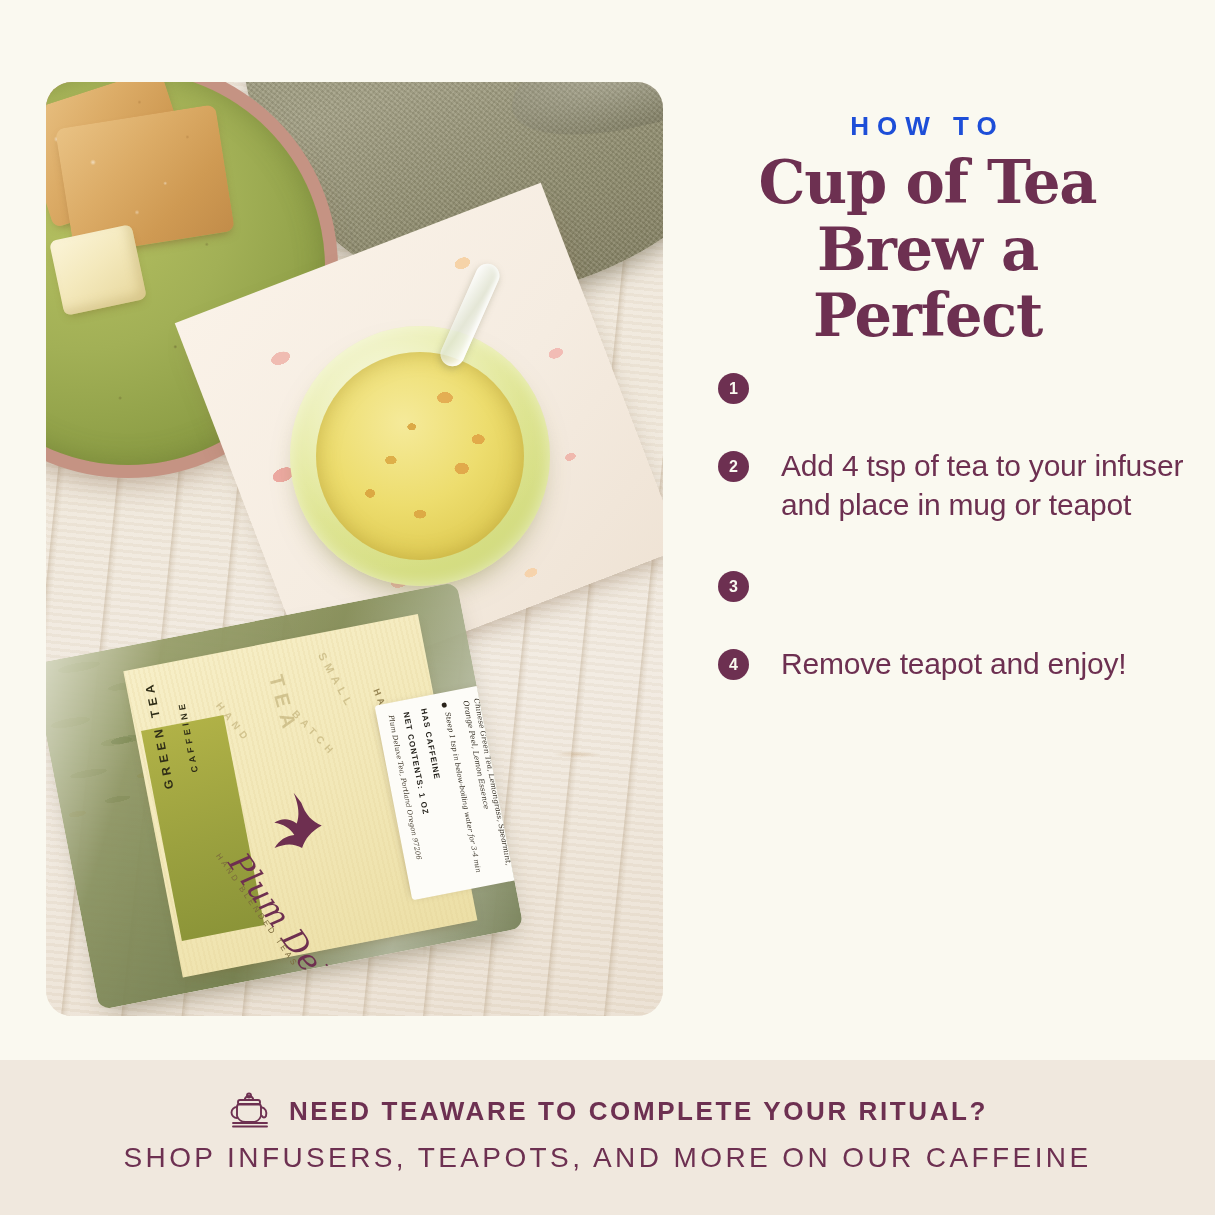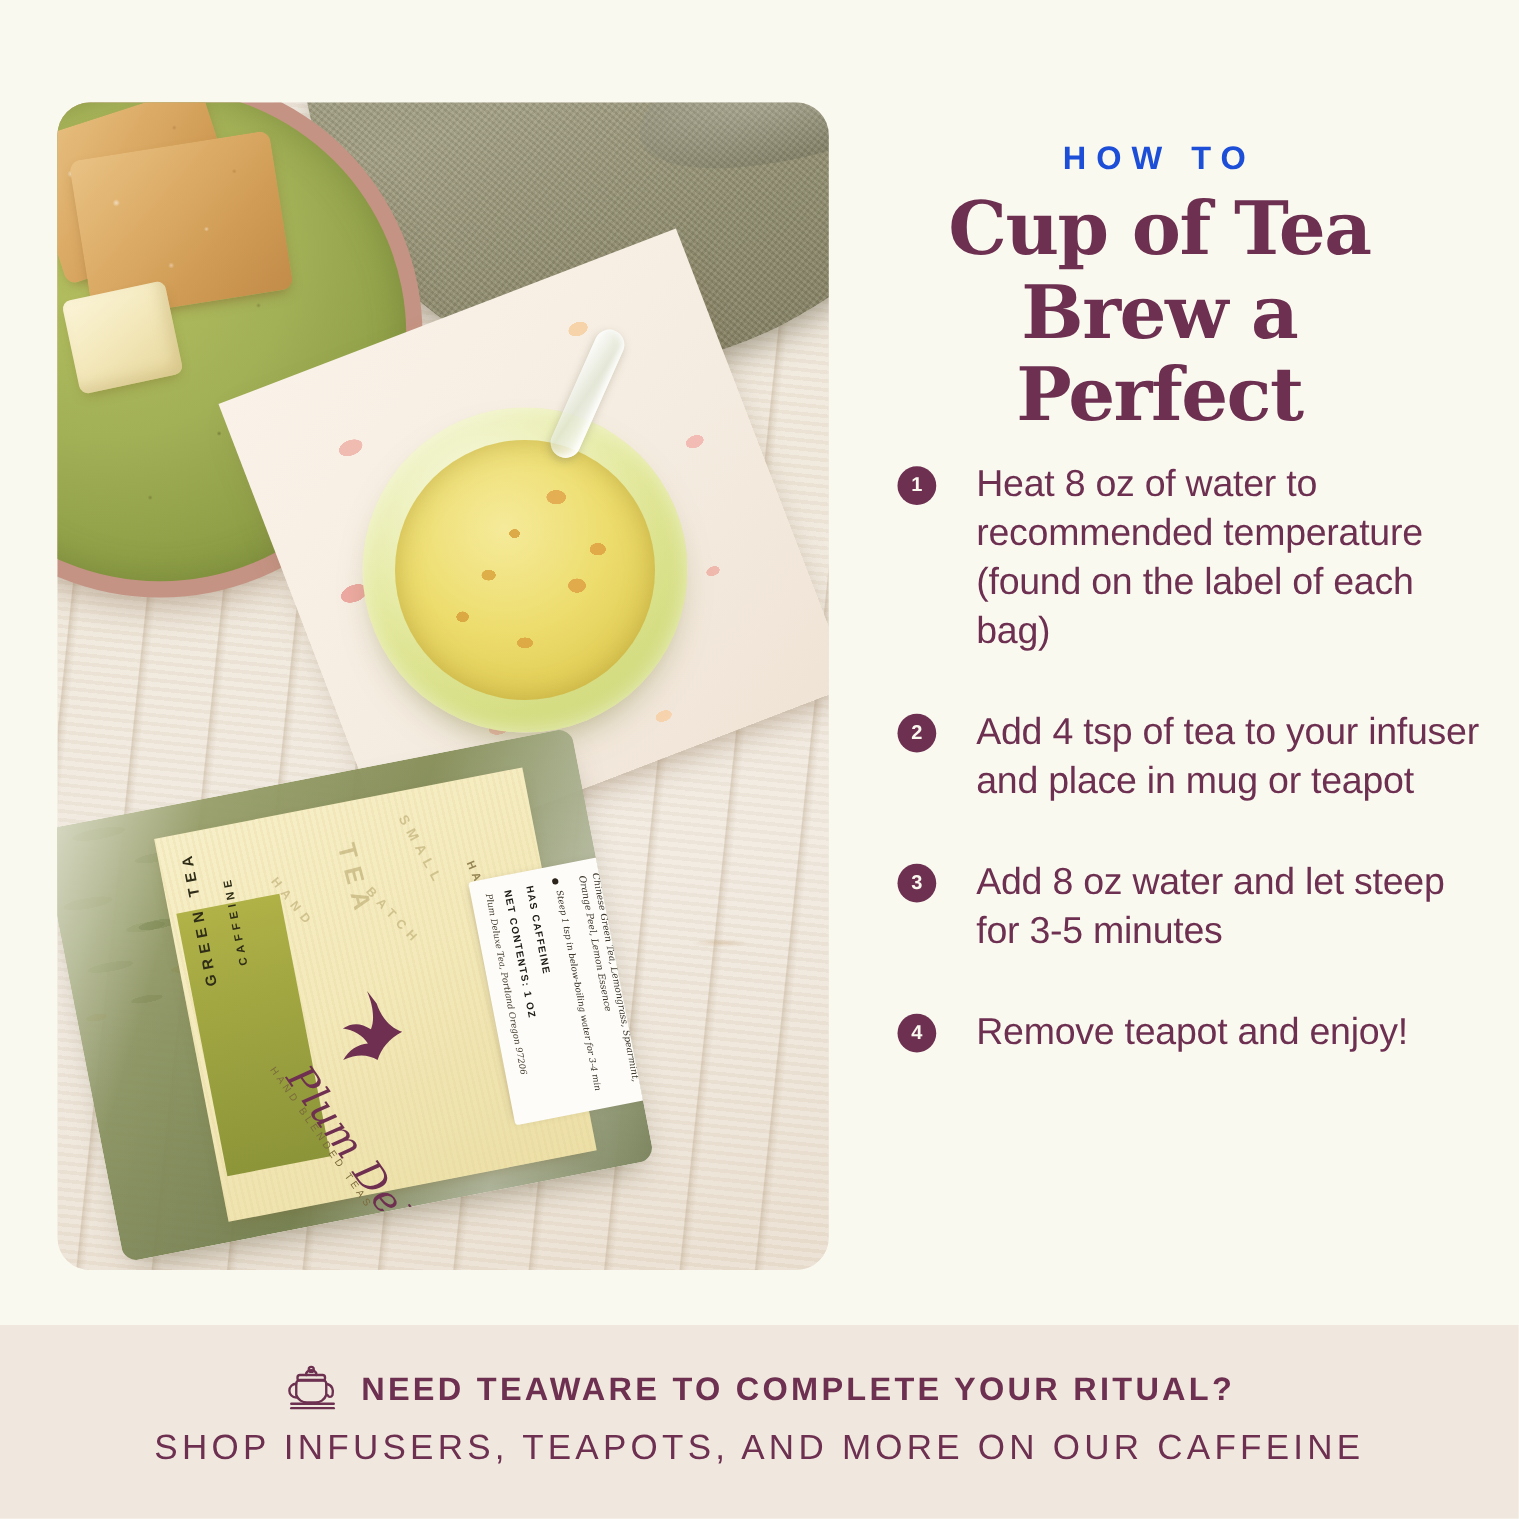--- a/index.html
+++ b/index.html
@@ -537,29 +537,27 @@
   <div class="content">
     <div class="kicker">HOW TO</div>
     <div class="headline">
       <div>Cup of Tea</div>
       <div>Brew a Perfect</div>
     </div>
 
     <div class="steps">
       <div class="step">
         <div class="badge">1</div>
-        <div class="step-text">Heat 8 oz of water to recommended temperature (found on the label of each bag)</div>
       </div>
       <div class="step">
         <div class="badge">2</div>
         <div class="step-text">Add 4 tsp of tea to your infuser and place in mug or teapot</div>
       </div>
       <div class="step">
         <div class="badge">3</div>
-        <div class="step-text">Add 8 oz water and let steep for 3-5 minutes</div>
       </div>
       <div class="step">
         <div class="badge">4</div>
         <div class="step-text">Remove teapot and enjoy!</div>
       </div>
     </div>
   </div>
 
   <div class="footer">
     <div class="footer-row">

